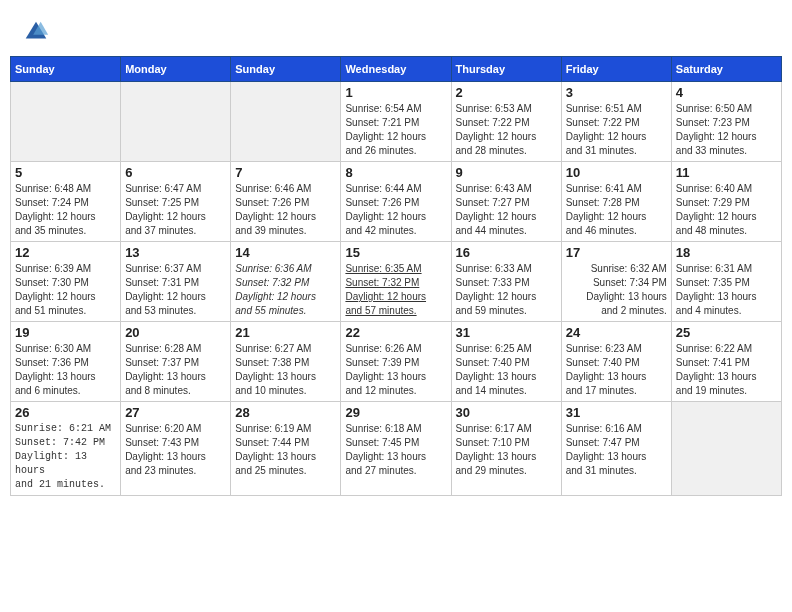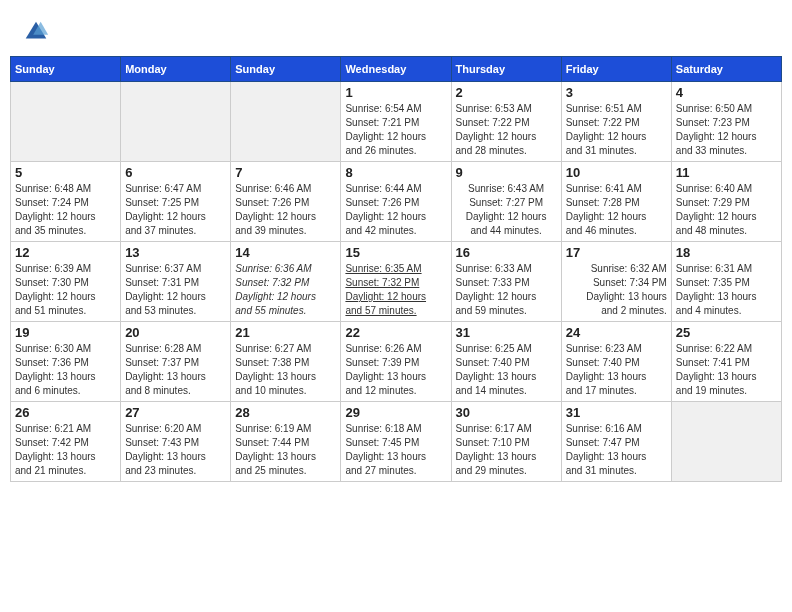--- a/index.html
+++ b/index.html
@@ -194,21 +194,21 @@
         </td>
         <td>
           <span class="day-number">8</span>
           <div class="day-info" style="white-space: pre-line;">Sunrise: 6:44 AM
 Sunset: 7:26 PM
 Daylight: 12 hours
 and 42 minutes.</div>
         </td>
         <td>
           <span class="day-number">9</span>
-          <div class="day-info" style="white-space: pre-line; text-align: center;">Sunrise: 6:43 AM
+          <div class="day-info" style="white-space: pre-line;">Sunrise: 6:43 AM
 Sunset: 7:27 PM
 Daylight: 12 hours
 and 44 minutes.</div>
         </td>
         <td>
           <span class="day-number">10</span>
           <div class="day-info" style="white-space: pre-line;">Sunrise: 6:41 AM
 Sunset: 7:28 PM
 Daylight: 12 hours
 and 46 minutes.</div>
@@ -319,21 +319,21 @@
           <span class="day-number">25</span>
           <div class="day-info" style="white-space: pre-line;">Sunrise: 6:22 AM
 Sunset: 7:41 PM
 Daylight: 13 hours
 and 19 minutes.</div>
         </td>
       </tr>
       <tr class="row-bg-white">
         <td>
           <span class="day-number">26</span>
-          <div class="day-info" style="white-space: pre-line;">Sunrise: 6:21 AM
+          <div class="day-info" style="white-space: pre-line; font-family: Liberation Mono, monospace;">Sunrise: 6:21 AM
 Sunset: 7:42 PM
 Daylight: 13 hours
 and 21 minutes.</div>
         </td>
         <td>
           <span class="day-number">27</span>
           <div class="day-info" style="white-space: pre-line;">Sunrise: 6:20 AM
 Sunset: 7:43 PM
 Daylight: 13 hours
 and 23 minutes.</div>

